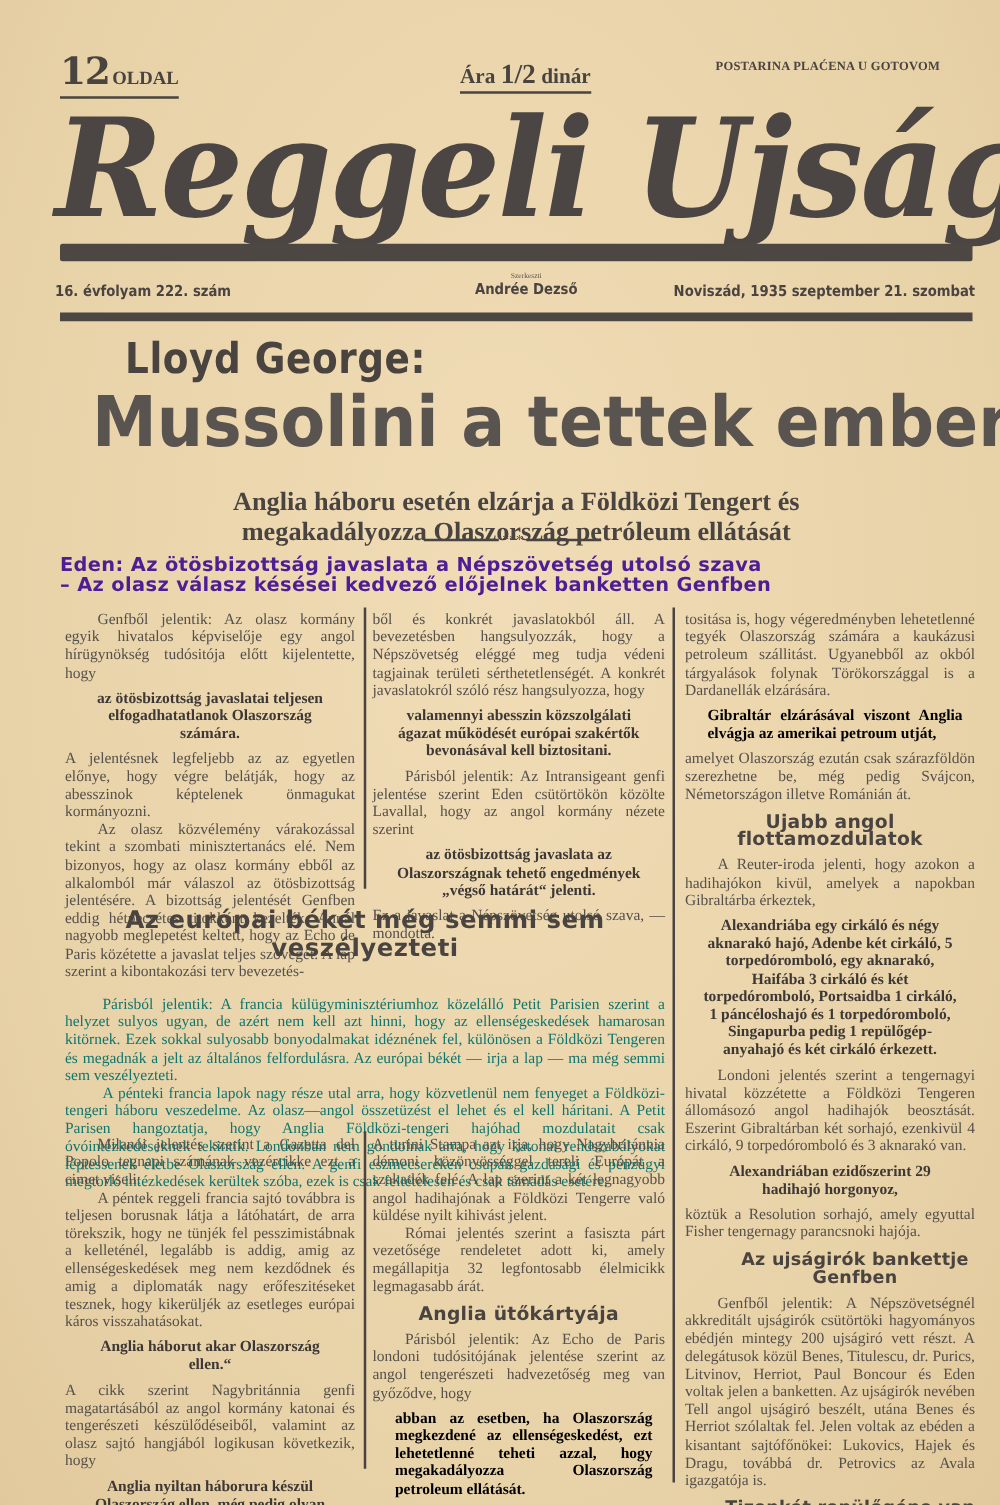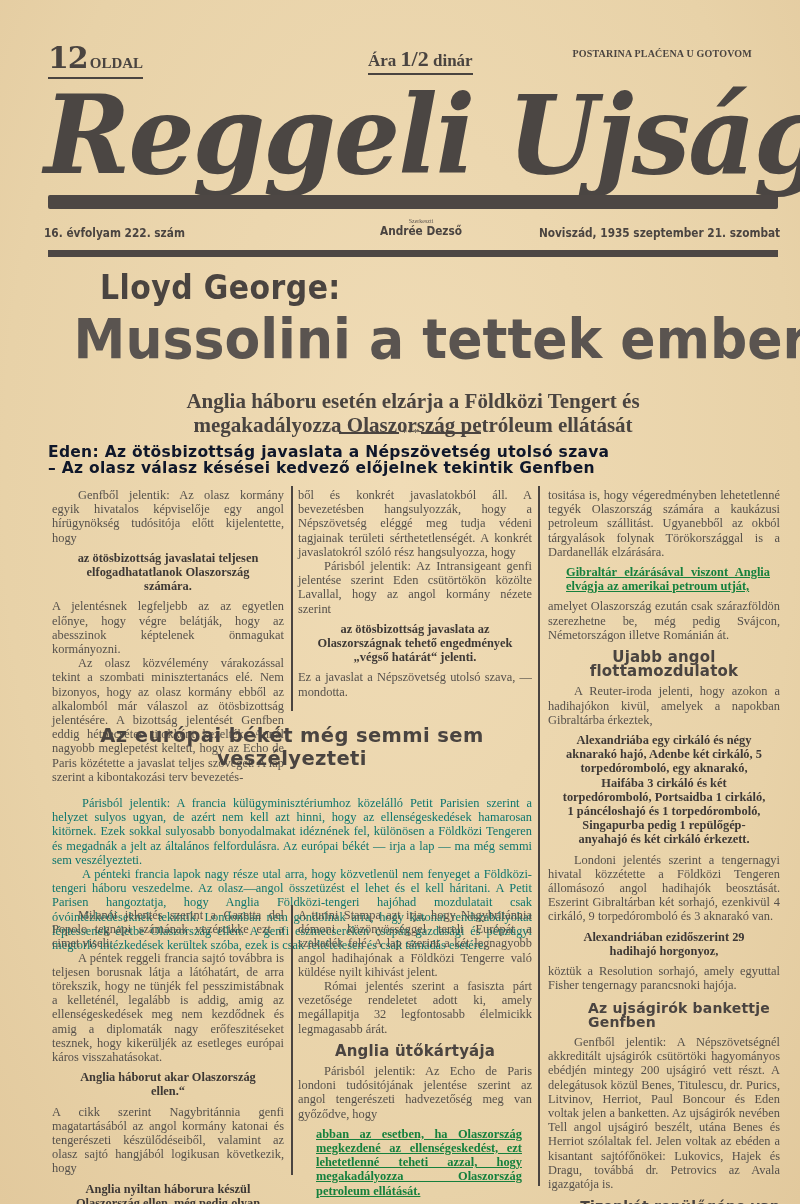--- a/index.html
+++ b/index.html
@@ -38,28 +38,28 @@
   .editor .small { font-size: 6px; display: block; color: #5a534d; }
   .editor .name { font-family: "DejaVu Sans", sans-serif; font-weight: bold; font-size: 12px; color: #4a4440; display: block; transform: scaleX(0.88); }
   .bar-thin { position: absolute; left: 48px; width: 730px; height: 7px; top: 250px; background: #4d4744; }
 
   
   .h-kicker { position: absolute; left: 100px; top: 267px; font-family: "DejaVu Sans", sans-serif; font-weight: bold; font-size: 34px; color: #4a4440; transform: scaleX(0.88); transform-origin: left; letter-spacing: 0.5px; }
   .h-main { position: absolute; left: 48px; top: 306px; width: 730px; text-align: center; font-family: "DejaVu Sans", sans-serif; font-weight: bold; font-size: 56px; line-height: 66px; color: #5a5450; letter-spacing: 0px; white-space: nowrap; transform: scaleX(0.93); transform-origin: center; }
   .h-sub { position: absolute; left: 48px; top: 374px; width: 730px; text-align: center; font-family: "Liberation Serif", serif; font-weight: bold; font-size: 21px; line-height: 24px; color: #4a4440; margin-top: 15px; }
   .stars { position: absolute; left: 310px; top: 426px; width: 200px; text-align: center; font-size: 11px; color: #4a4440; }
   .stars:before, .stars:after { content: ""; display: inline-block; width: 60px; height: 2px; background: #4a4440; vertical-align: middle; margin: 0 3px; }
-  .h-deck { position: absolute; left: 48px; top: 444px; width: 740px; font-family: "DejaVu Sans", sans-serif; font-weight: bold; font-size: 15.5px; line-height: 16px; color: #0f172a; white-space: nowrap; transform: scaleX(1.0); letter-spacing: 0.3px; }
+  .h-deck { position: absolute; left: 48px; top: 444px; width: 740px; font-family: "DejaVu Sans", sans-serif; font-weight: bold; font-size: 15.5px; line-height: 16px; color: #4c1d95; white-space: nowrap; transform: scaleX(1.0); letter-spacing: 0.3px; }
 
   
   .col { position: absolute; font-size: 12.4px; line-height: 14.2px; color: #55504b; text-align: justify; }
   .col p { margin: 0; }
   .col .ind { text-indent: 26px; }
   .col .bold { font-weight: bold; color: #3d3835; text-align: center; margin: 6px 12px; }
-  .col .bold-l { font-weight: bold; color: #15803d; margin: 6px 10px 6px 18px; text-decoration: underline; }
+  .col .bold-l { font-weight: bold; color: #000000; margin: 6px 10px 6px 18px; }
   .col .sec { font-family: "DejaVu Sans", sans-serif; font-weight: bold; color: #4a4440; text-align: center; margin: 8px 0 6px; letter-spacing: 0.2px; }
   .vrule { position: absolute; width: 2px; background: #4a4440; }
 
   .wide-head { position: absolute; left: 52px; top: 724px; width: 480px; text-align: center; font-family: "DejaVu Sans", sans-serif; font-weight: bold; font-size: 19.5px; color: #4a4440; letter-spacing: 0.4px; }
   .wide { position: absolute; left: 52px; top: 796px; width: 480px; font-size: 12.4px; line-height: 14.2px; color: #0f766e; text-align: justify; }
   .wide p { margin: 0; }
   .wide .ind { text-indent: 30px; }
 </style>
 </head>
 <body>
@@ -93,50 +93,51 @@
 
   <div class="h-kicker">Lloyd George:</div>
   <div class="h-main">Mussolini a tettek embere</div>
   <div class="h-sub">
     <div>Anglia háboru esetén elzárja a Földközi Tengert és</div>
     <div>megakadályozza Olaszország petróleum ellátását</div>
   </div>
   <div class="stars">***</div>
   <div class="h-deck">
     <div>Eden: Az ötösbizottság javaslata a Népszövetség utolsó szava</div>
-    <div>– Az olasz válasz késései kedvező előjelnek tekintik Genfben</div>
+    <div>– Az olasz válasz késései kedvező előjelnek banketten Genfben</div>
   </div>
 
   <div class="col" style="left:52px; top:488px; width:232px;">
     <p class="ind">Genfből jelentik: Az olasz kormány egyik hivatalos képviselője egy angol hírügynökség tudósitója előtt kijelentette, hogy</p>
     <p class="bold">az ötösbizottság javaslatai teljesen elfogadhatatlanok Olaszország számára.</p>
     <p>A jelentésnek legfeljebb az az egyetlen előnye, hogy végre belátják, hogy az abesszinok képtelenek önmagukat kormányozni.</p>
     <p class="ind">Az olasz közvélemény várakozással tekint a szombati minisztertanács elé. Nem bizonyos, hogy az olasz kormány ebből az alkalomból már válaszol az ötösbizottság jelentésére. A bizottság jelentését Genfben eddig hétpecsétes titokként kezelték. Annál nagyobb meglepetést keltett, hogy az Echo de Paris közétette a javaslat teljes szövegét. A lap szerint a kibontakozási terv bevezetés-</p>
   </div>
   <div class="vrule" style="left:291px; top:486px; height:225px;"></div>
 
   <div class="col" style="left:298px; top:488px; width:234px;">
     <p>ből és konkrét javaslatokból áll. A bevezetésben hangsulyozzák, hogy a Népszövetség eléggé meg tudja védeni tagjainak területi sérthetetlenségét. A konkrét javaslatokról szóló rész hangsulyozza, hogy</p>
+    <p class="bold">valamennyi abesszin közszolgálati ágazat működését európai szakértők bevonásával kell biztositani.</p>
     <p class="ind">Párisból jelentik: Az Intransigeant genfi jelentése szerint Eden csütörtökön közölte Lavallal, hogy az angol kormány nézete szerint</p>
     <p class="bold">az ötösbizottság javaslata az Olaszországnak tehető engedmények „végső határát“ jelenti.</p>
     <p>Ez a javaslat a Népszövetség utolsó szava, — mondotta.</p>
   </div>
   <div class="vrule" style="left:538px; top:486px; height:700px;"></div>
 
   <div class="col" style="left:548px; top:488px; width:232px;">
     <p>tositása is, hogy végeredményben lehetetlenné tegyék Olaszország számára a kaukázusi petroleum szállitást. Ugyanebből az okból tárgyalások folynak Törökországgal is a Dardanellák elzárására.</p>
     <p class="bold-l">Gibraltár elzárásával viszont Anglia elvágja az amerikai petroum utját,</p>
     <p>amelyet Olaszország ezután csak szárazföldön szerezhetne be, még pedig Svájcon, Németországon illetve Románián át.</p>
     <div class="sec" style="font-size:15px;">Ujabb angol flottamozdulatok</div>
     <p class="ind">A Reuter-iroda jelenti, hogy azokon a hadihajókon kivül, amelyek a napokban Gibraltárba érkeztek,</p>
     <p class="bold">Alexandriába egy cirkáló és négy aknarakó hajó, Adenbe két cirkáló, 5 torpedóromboló, egy aknarakó, Haifába 3 cirkáló és két torpedóromboló, Portsaidba 1 cirkáló, 1 páncéloshajó és 1 torpedóromboló, Singapurba pedig 1 repülőgép-anyahajó és két cirkáló érkezett.</p>
     <p class="ind">Londoni jelentés szerint a tengernagyi hivatal közzétette a Földközi Tengeren állomásozó angol hadihajók beosztását. Eszerint Gibraltárban két sorhajó, ezenkivül 4 cirkáló, 9 torpedóromboló és 3 aknarakó van.</p>
     <p class="bold">Alexandriában ezidőszerint 29 hadihajó horgonyoz,</p>
     <p>köztük a Resolution sorhajó, amely egyuttal Fisher tengernagy parancsnoki hajója.</p>
-    <div class="sec" style="font-size:14px; text-align:left; padding-left:40px;">Az ujságirók bankettje Genfben</div>
+    <div class="sec" style="font-size:14px; text-align:center; padding-left:40px;">Az ujságirók bankettje Genfben</div>
     <p class="ind">Genfből jelentik: A Népszövetségnél akkreditált ujságirók csütörtöki hagyományos ebédjén mintegy 200 ujságiró vett részt. A delegátusok közül Benes, Titulescu, dr. Purics, Litvinov, Herriot, Paul Boncour és Eden voltak jelen a banketten. Az ujságirók nevében Tell angol ujságiró beszélt, utána Benes és Herriot szólaltak fel. Jelen voltak az ebéden a kisantant sajtófőnökei: Lukovics, Hajek és Dragu, továbbá dr. Petrovics az Avala igazgatója is.</p>
     <div class="sec" style="font-size:14px; text-align:right; padding-left:30px;">Tizenkét repülőgépe van Abesszíniának</div>
 
   </div>
 
   <div class="wide-head">Az európai békét még semmi sem veszélyezteti</div>
   <div class="wide">
     <p class="ind">Párisból jelentik: A francia külügyminisztériumhoz közelálló Petit Parisien szerint a helyzet sulyos ugyan, de azért nem kell azt hinni, hogy az ellenségeskedések hamarosan kitörnek. Ezek sokkal sulyosabb bonyodalmakat idéznének fel, különösen a Földközi Tengeren és megadnák a jelt az általános felfordulásra. Az európai békét — irja a lap — ma még semmi sem veszélyezteti.</p>
     <p class="ind">A pénteki francia lapok nagy része utal arra, hogy közvetlenül nem fenyeget a Földközi-tengeri háboru veszedelme. Az olasz—angol összetüzést el lehet és el kell háritani. A Petit Parisen hangoztatja, hogy Anglia Földközi-tengeri hajóhad mozdulatait csak óvóintézkedéseknek tekintik. Londonban nem gondolnak arra, hogy katonai rendszabályokat léptessenek életbe Olaszország ellen. A genfi eszmecseréken csupán gazdasági és pénzügyi megtorló intézkedések kerültek szóba, ezek is csak feltételesen és csak támadás esetére.</p>
   </div>

